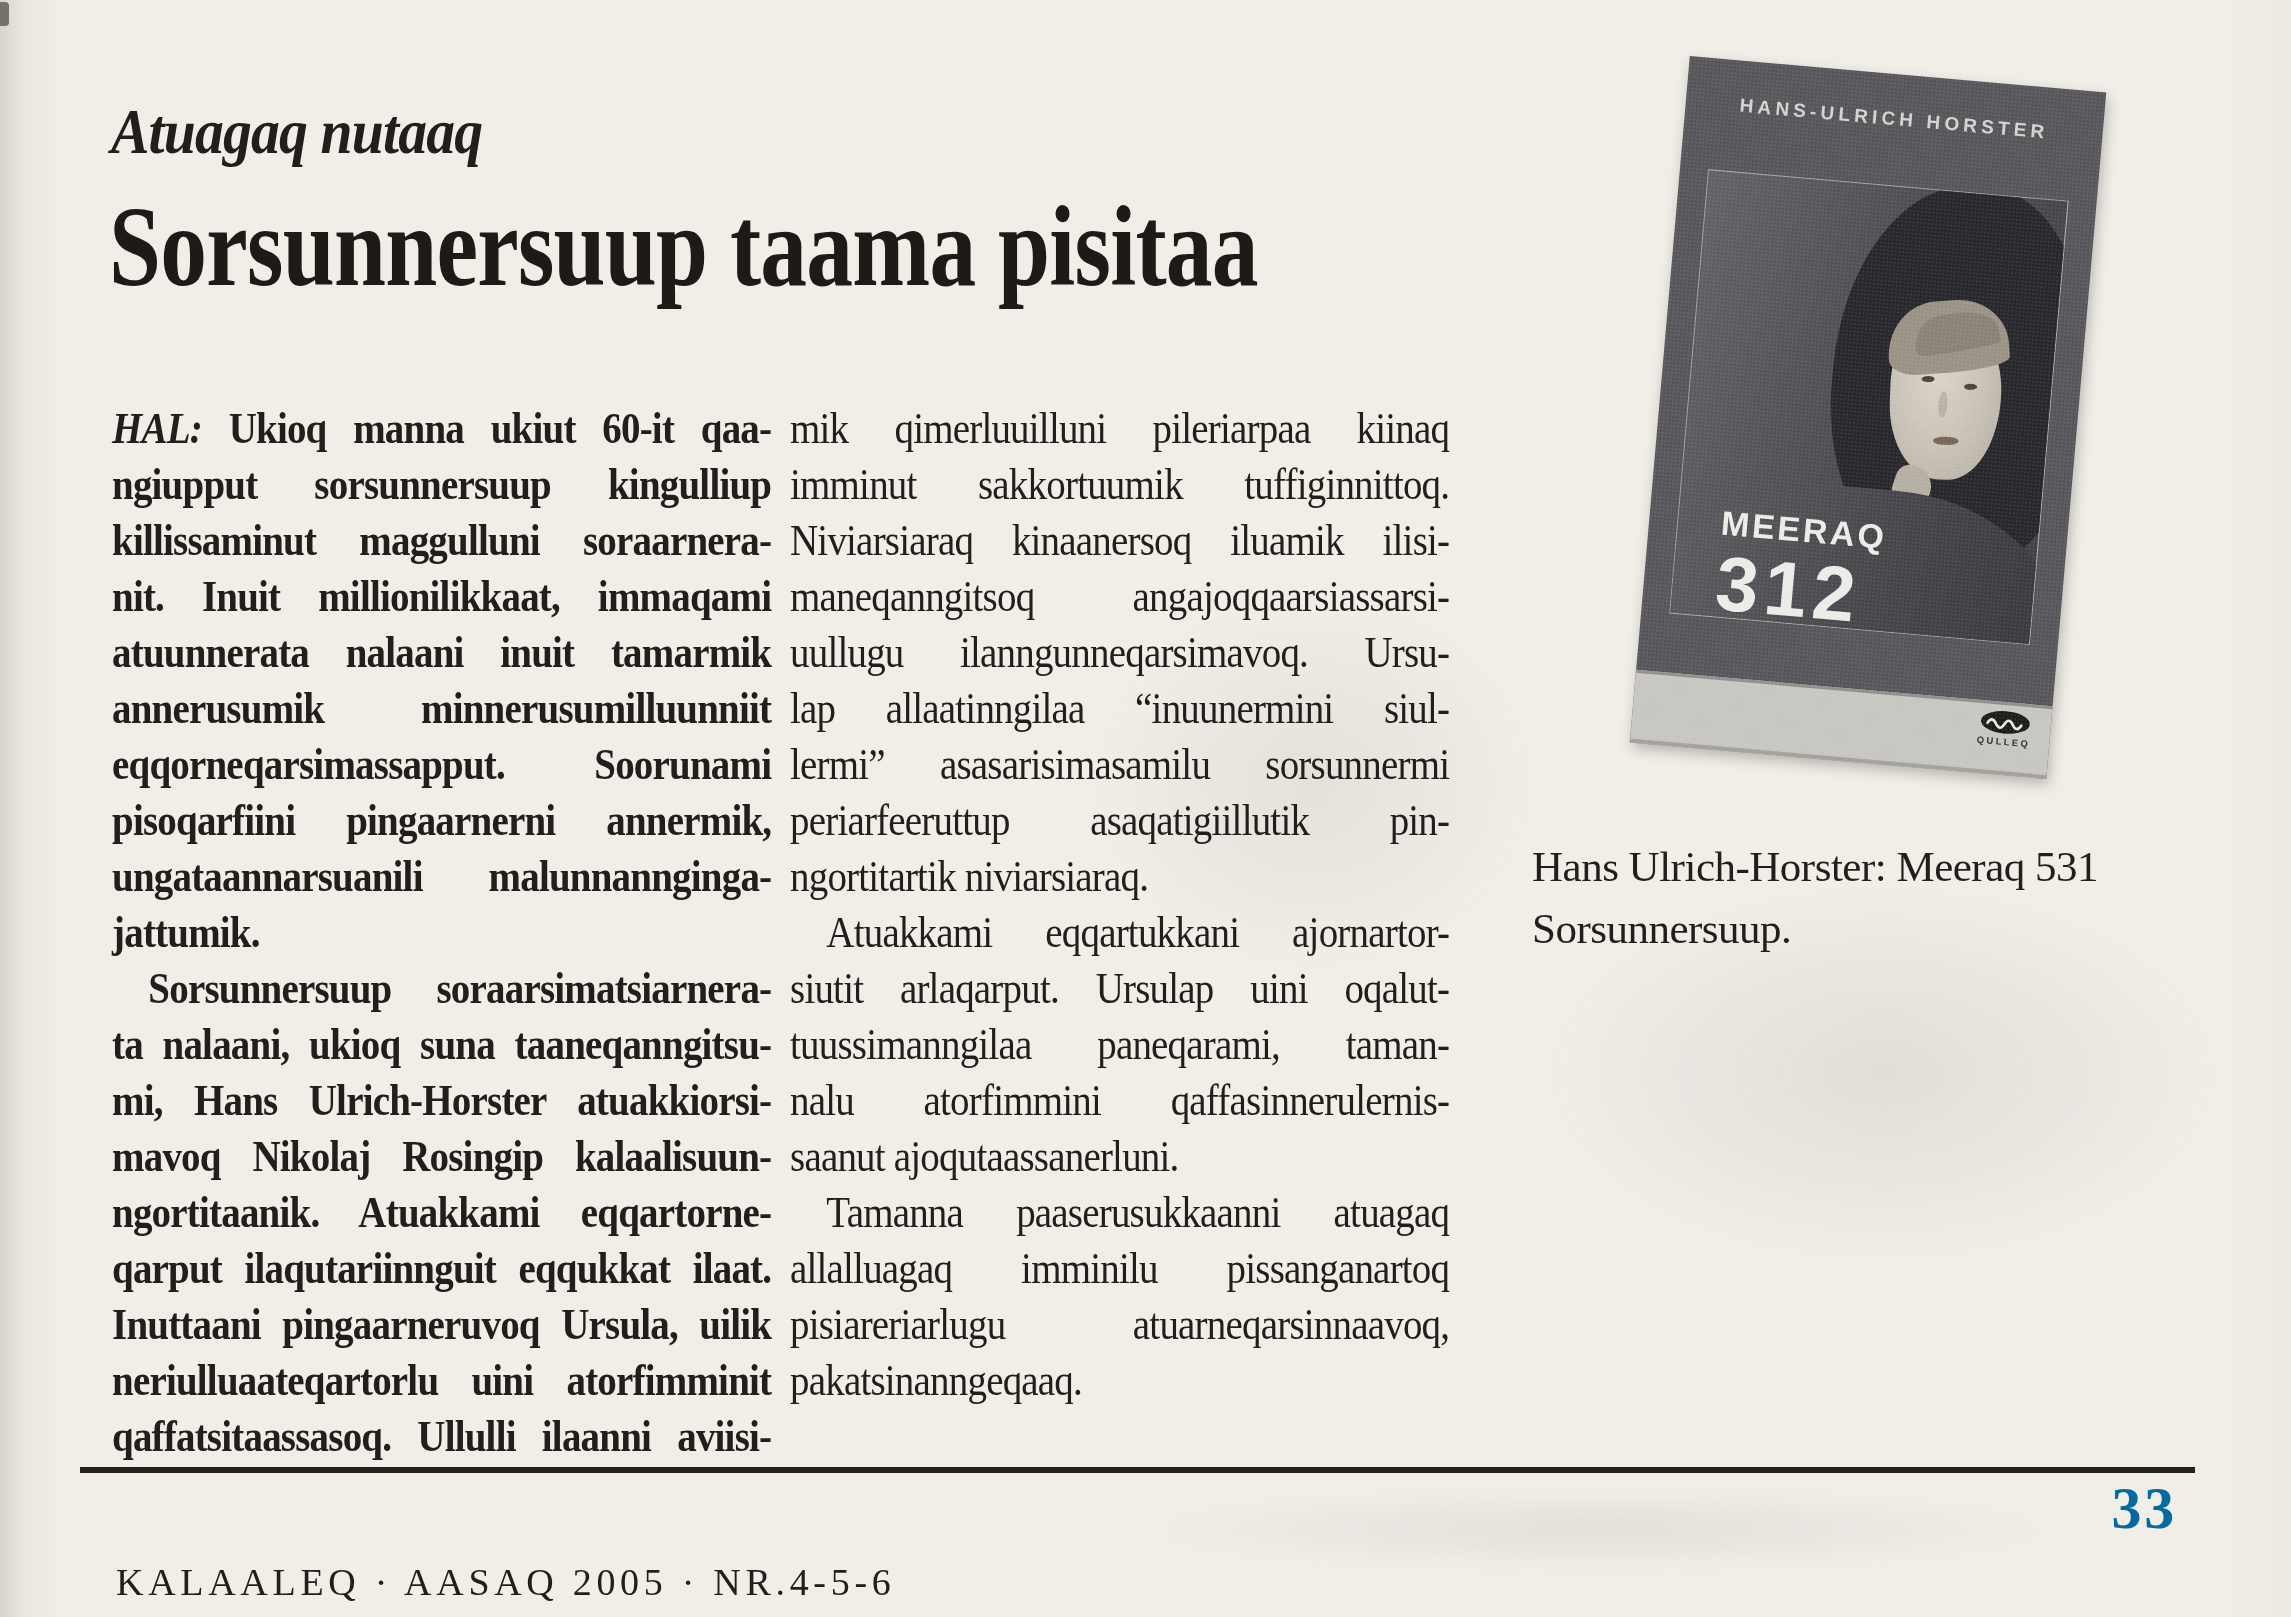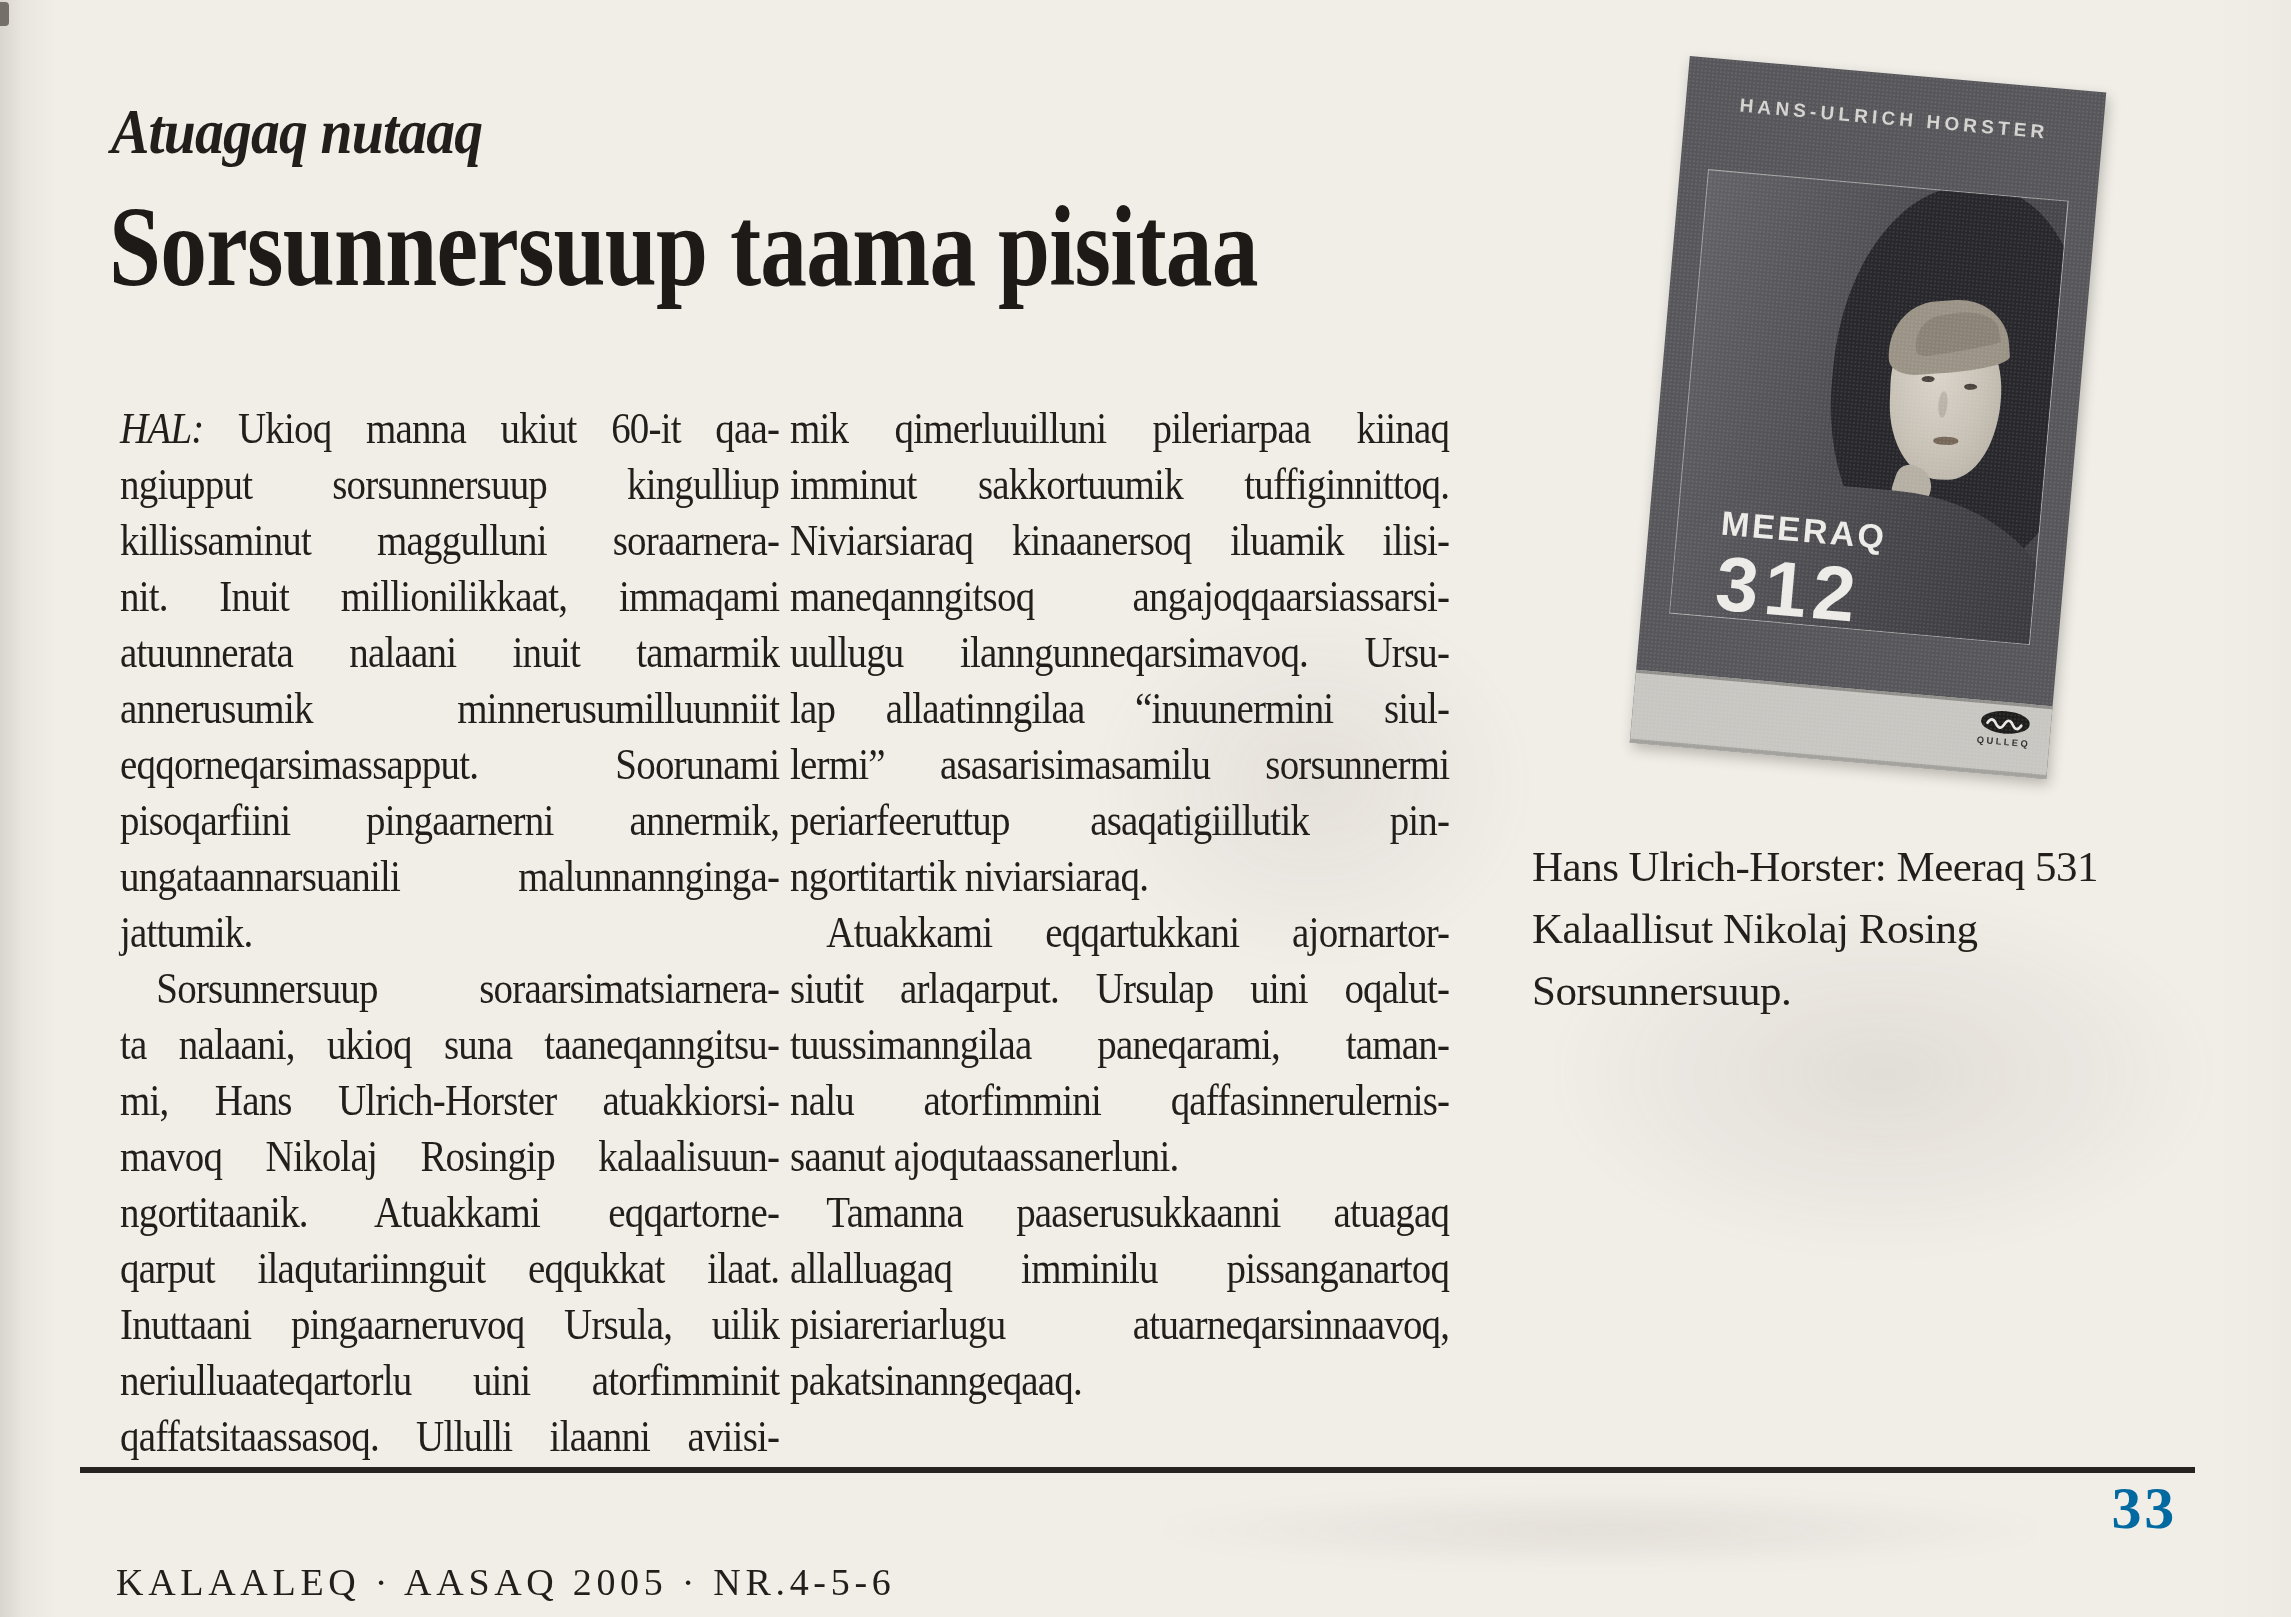--- a/index.html
+++ b/index.html
@@ -19,21 +19,21 @@
     font-weight:700;letter-spacing:-0.9px;white-space:nowrap;
     transform:scaleX(.82);transform-origin:left top;color:#1d1a17;
   }
   .col{
     position:absolute;top:401px;width:659px;
   }
   .col-inner{
     width:744px;transform:scaleX(.8861);transform-origin:left top;
     font-size:44px;line-height:56px;letter-spacing:-0.9px;
   }
-  .col1{left:120px;}
+  .col1{left:112px;font-weight:bold;}
   .col2{left:790px;}
   .line{text-align:justify;text-align-last:justify;white-space:nowrap;}
   .line.para-end{text-align-last:left;}
   .line.indent{text-indent:41px;}
   .line .lead{font-style:italic;}
   
   .cover{
     position:absolute;left:1659px;top:73px;width:418px;height:689px;
     background:#57575b;transform:rotate(5deg);transform-origin:center;
     box-shadow:2.8px 5.6px 13px rgba(40,35,30,.28);
@@ -183,20 +183,19 @@
         <path d="M7 15 q4.5 -8 9 0 q4.5 8 9 0 q4.5 -8 9 0 q4.5 8 9 0" stroke="#e9e8e4" stroke-width="2.8" fill="none" stroke-linecap="round"></path>
       </svg>
       <div class="pub-name">QULLEQ</div>
     </div>
   </div>
 </div>
 
 <div class="caption">
 
 <div class="cap-line">Hans Ulrich-Horster: Meeraq 531</div>
-    <div class="cap-line">Kalaallisut Nikolaj Rosing</div>
     <div class="cap-line">Sorsunnersuup.</div>
   </div>
 
 <div class="rule"></div>
 <div class="footer-line">KALAALEQ · AASAQ 2005 · NR.4-5-6</div>
 <div class="page-number">33</div>
 
 
 </body></html>

